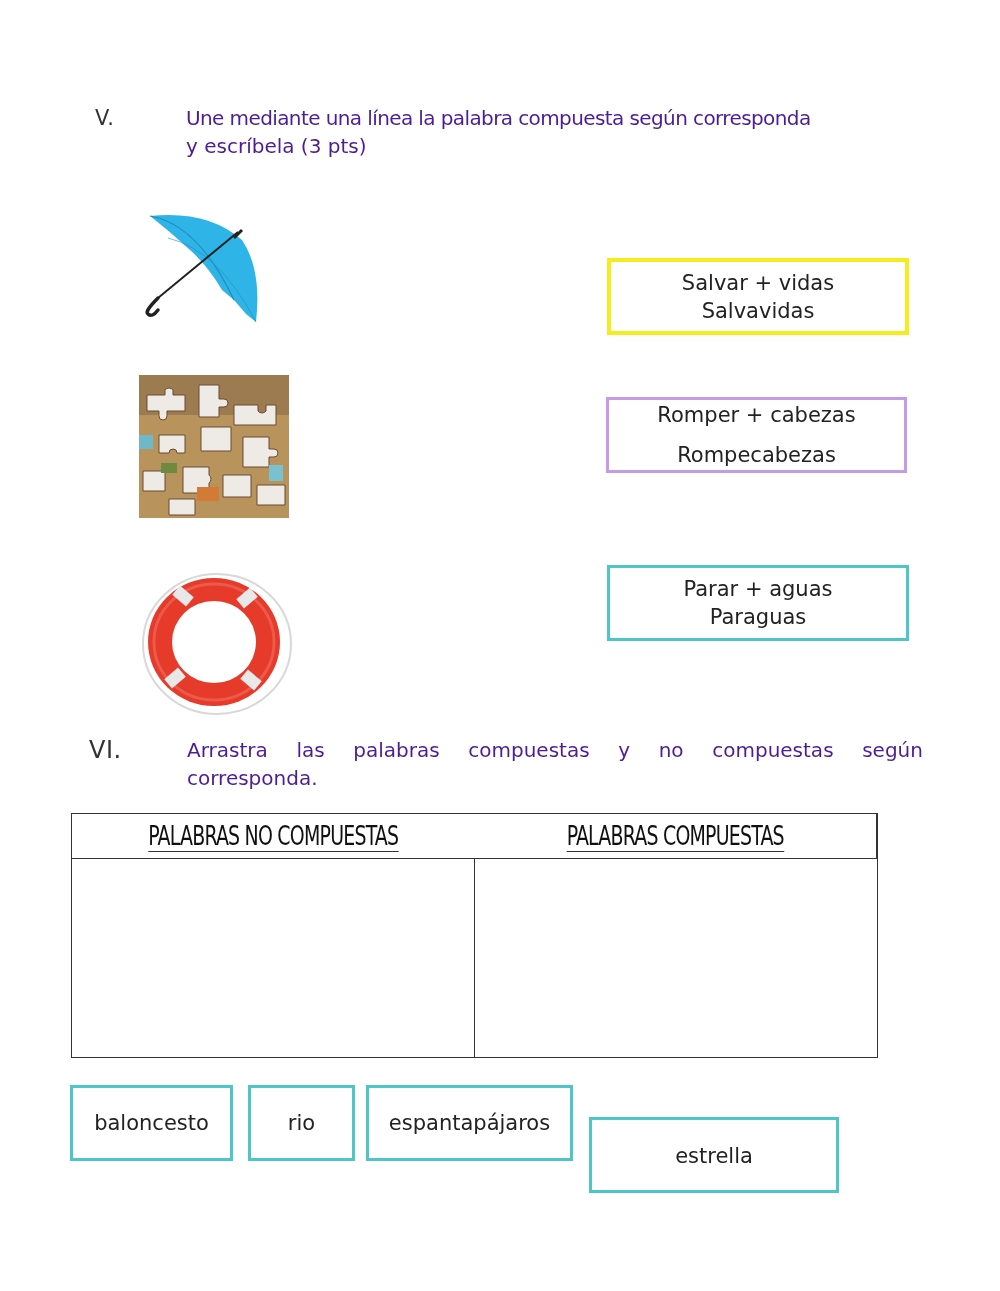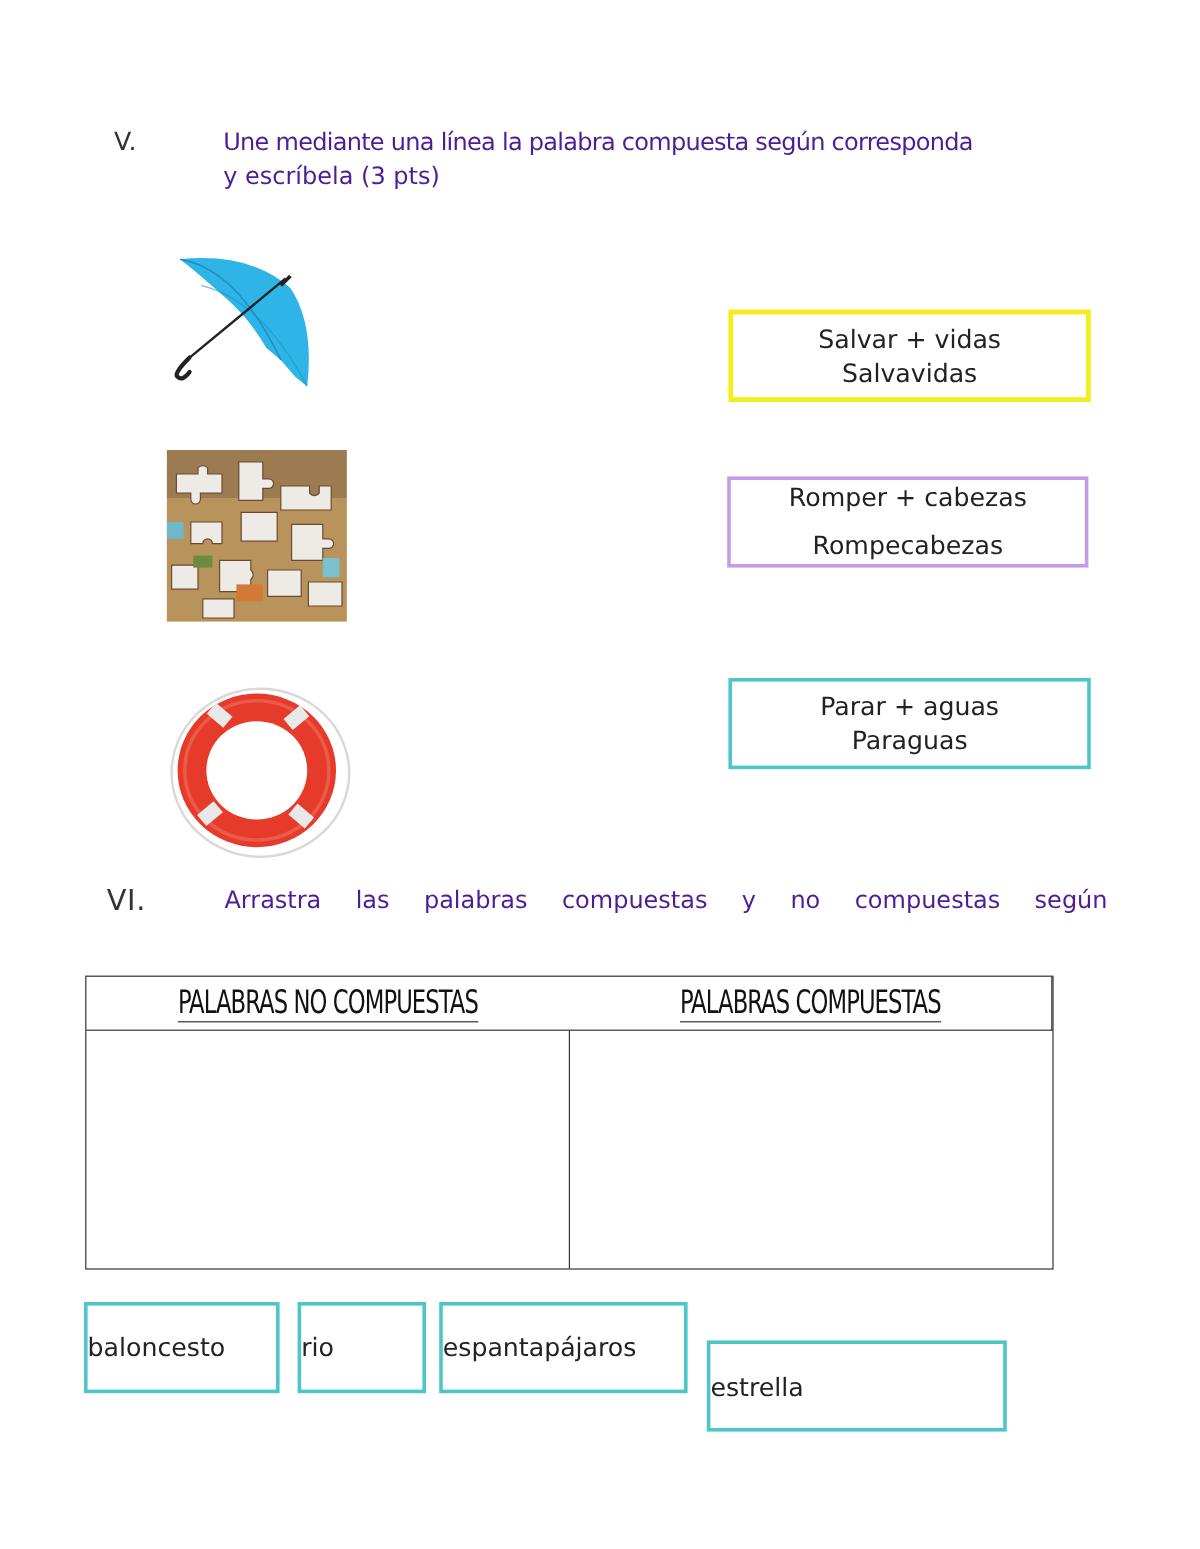--- a/index.html
+++ b/index.html
@@ -28,21 +28,21 @@
       border-bottom: 1px solid #333; display: flex; align-items: center; justify-content: center;
       font-family: "DejaVu Sans Condensed", "DejaVu Sans", sans-serif; font-size: 27px;
       letter-spacing: -1px; color: #111; transform: scaleX(0.78); transform-origin: center;
       white-space: nowrap;
     }
     .th-wrap { border-bottom: 1px solid #333; overflow: hidden; display:flex; align-items:center; justify-content:center; }
     .th-wrap.left { border-right: 1px solid #333; }
     .td.left { border-right: 1px solid #333; }
     .chip {
       position: absolute; box-sizing: border-box; border: 3px solid #4ec6c8; background: #fff;
-      display: flex; align-items: center; font-size: 21px; color: #222;
+      display: flex; align-items: center; justify-content: center; font-size: 21px; color: #222;
     }
   </style>
 </head>
 <body>
 
 <div class="abs q-num" style="left:95px; top:106px;">V.</div>
 <div class="abs q-text" style="left:140px; top:104px; width:760px;">
   <div style="white-space:nowrap; letter-spacing:-0.6px;">Une mediante una línea la palabra compuesta según corresponda</div>
   <div>y escríbela (3 pts)</div>
 </div>
@@ -115,20 +115,21 @@
   <div class="q6-first">
     <span>Arrastra</span>
     <span>las</span>
     <span>palabras</span>
     <span>compuestas</span>
     <span>y</span>
     <span>no</span>
     <span>compuestas</span>
     <span>según</span>
   </div>
+  <div>corresponda.</div>
 </div>
 
 <div class="sort-table">
   <div class="th-wrap">
     <div class="th">PALABRAS NO COMPUESTAS</div>
   </div>
   <div class="th-wrap left">
     <div class="th">PALABRAS COMPUESTAS</div>
   </div>
   <div class="td left"></div>

